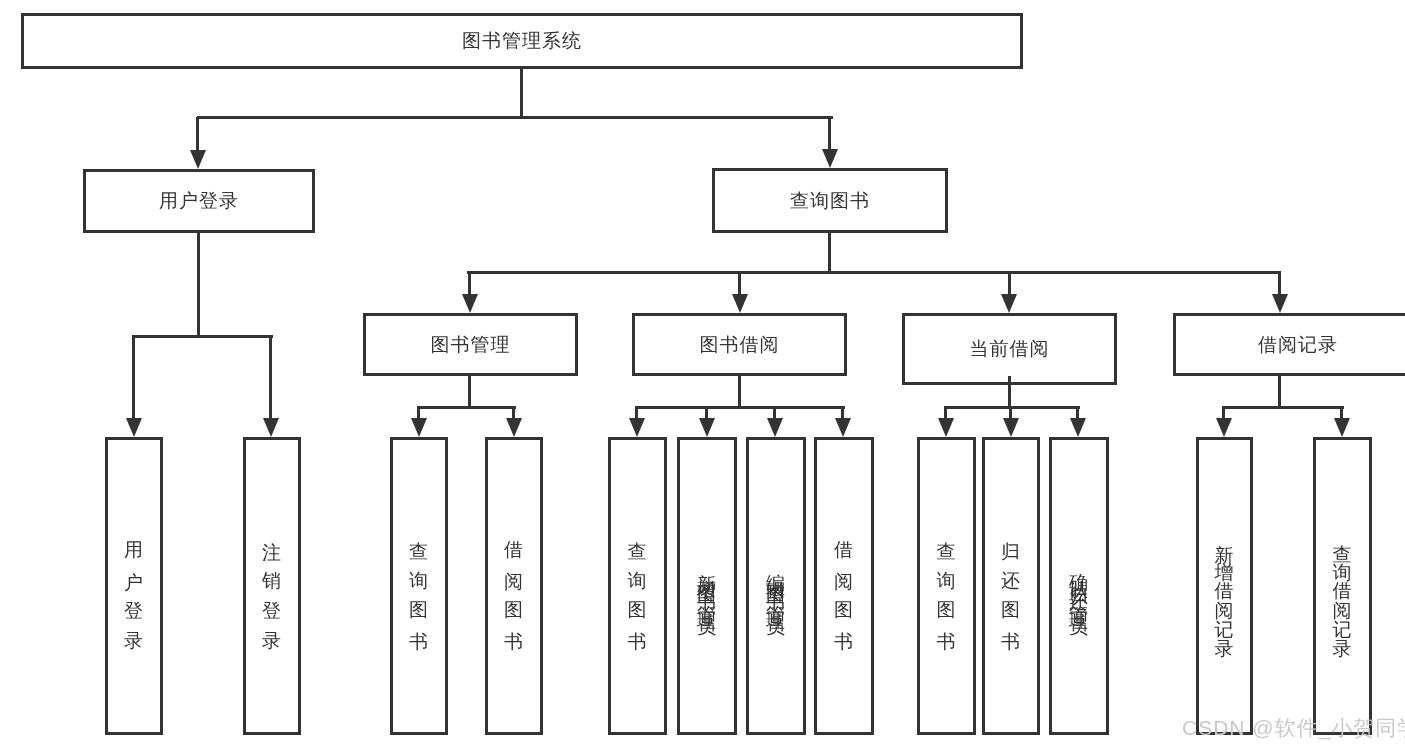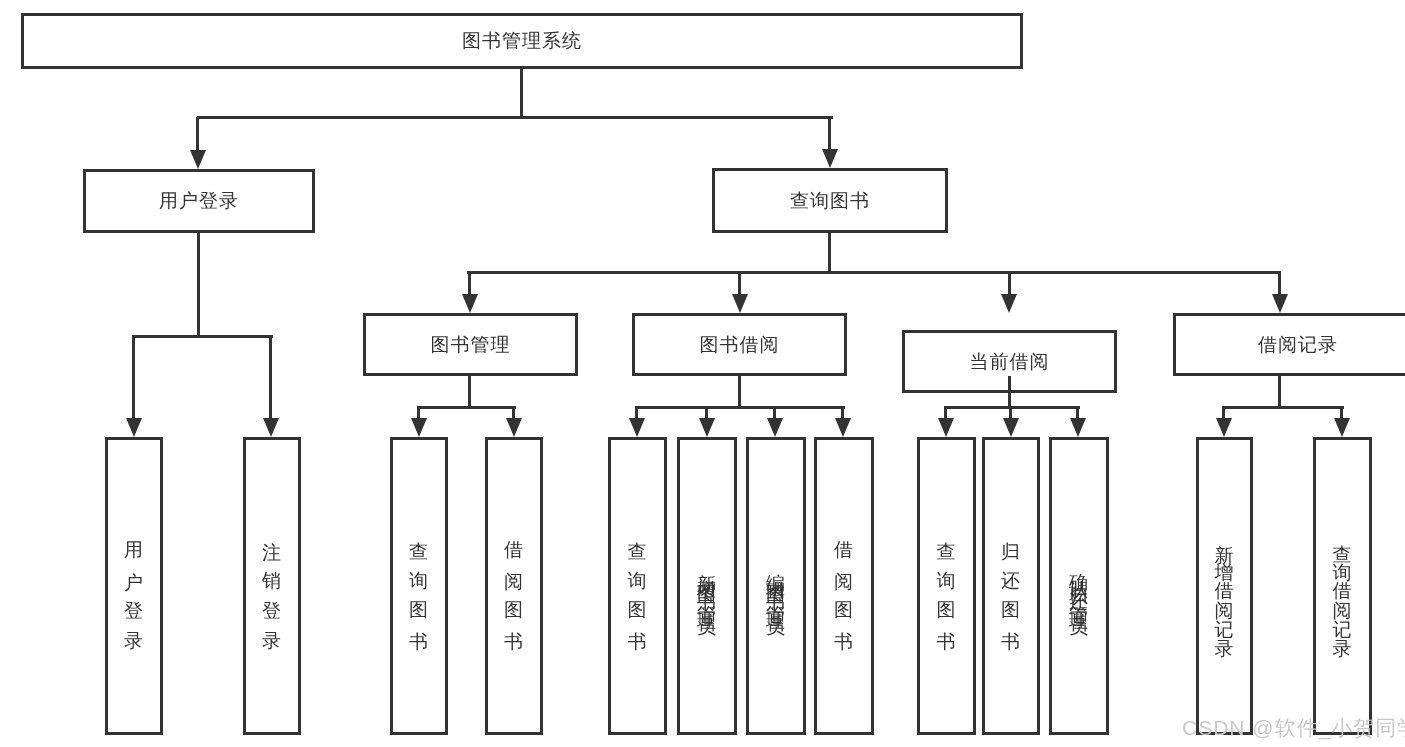--- a/index.html
+++ b/index.html
@@ -92,21 +92,21 @@
   <div class="arrow" style="left:1001px;top:294px"></div>
   <div class="vline" style="left:1278px;top:272px;height:24px"></div>
   <div class="arrow" style="left:1272px;top:294px"></div>
 
   <div class="node" style="left:363px;top:313px;width:215px;height:63px">
     <span>图书管理</span>
   </div>
   <div class="node" style="left:632px;top:313px;width:215px;height:63px">
     <span>图书借阅</span>
   </div>
-  <div class="node" style="left:902px;top:330px;width:215px;height:63px">
+  <div class="node" style="left:902px;top:313px;width:215px;height:72px">
     <span>当前借阅</span>
   </div>
   <div class="node" style="left:1173px;top:313px;width:250px;height:63px">
     <span>借阅记录</span>
   </div>
 
   <div class="vline" style="left:468px;top:376px;height:32px"></div>
   <div class="hline" style="left:417px;top:406px;width:99px"></div>
   <div class="vline" style="left:417px;top:407px;height:12px"></div>
   <div class="arrow" style="left:411px;top:418px"></div>

